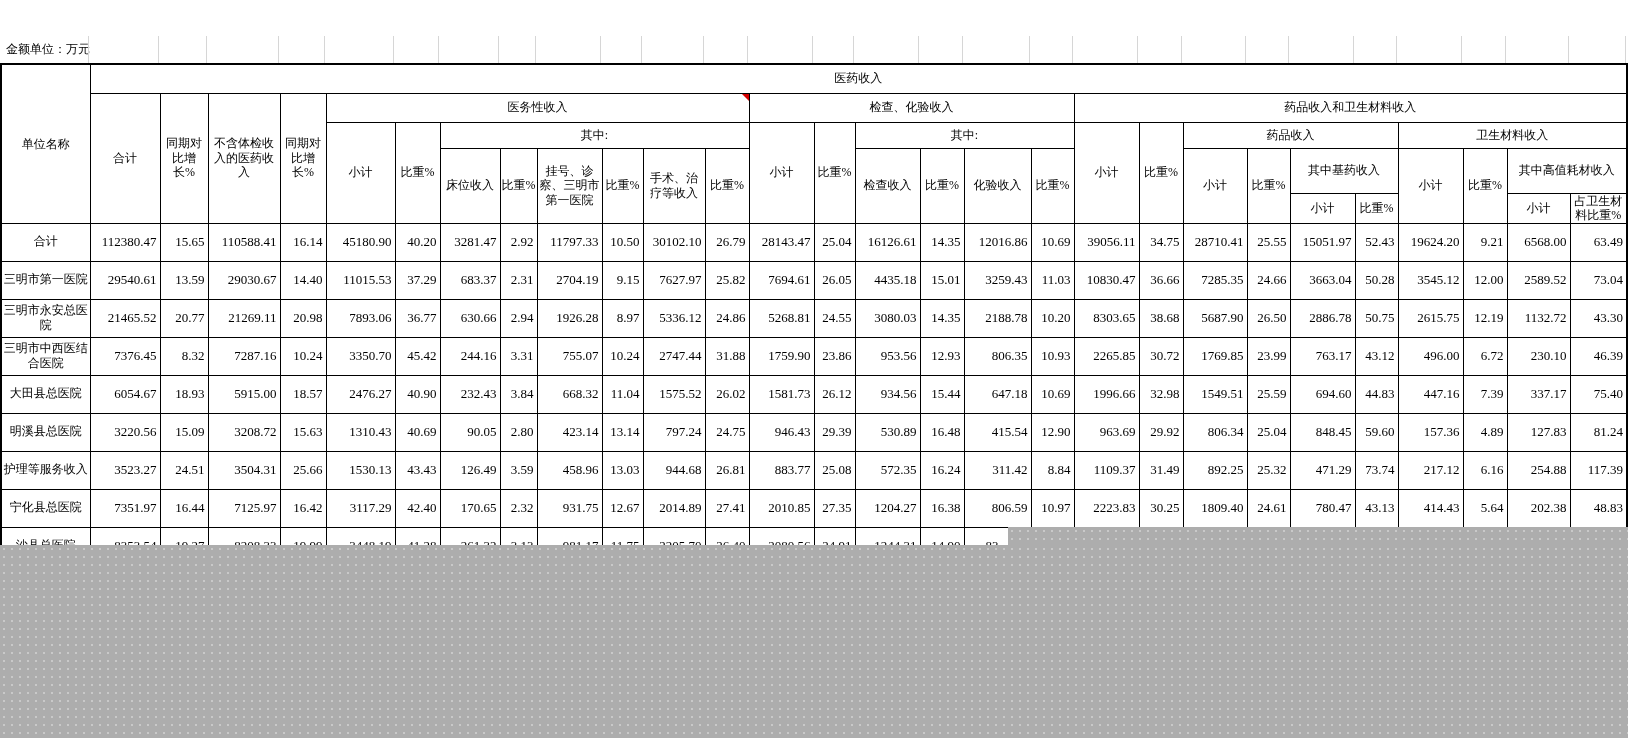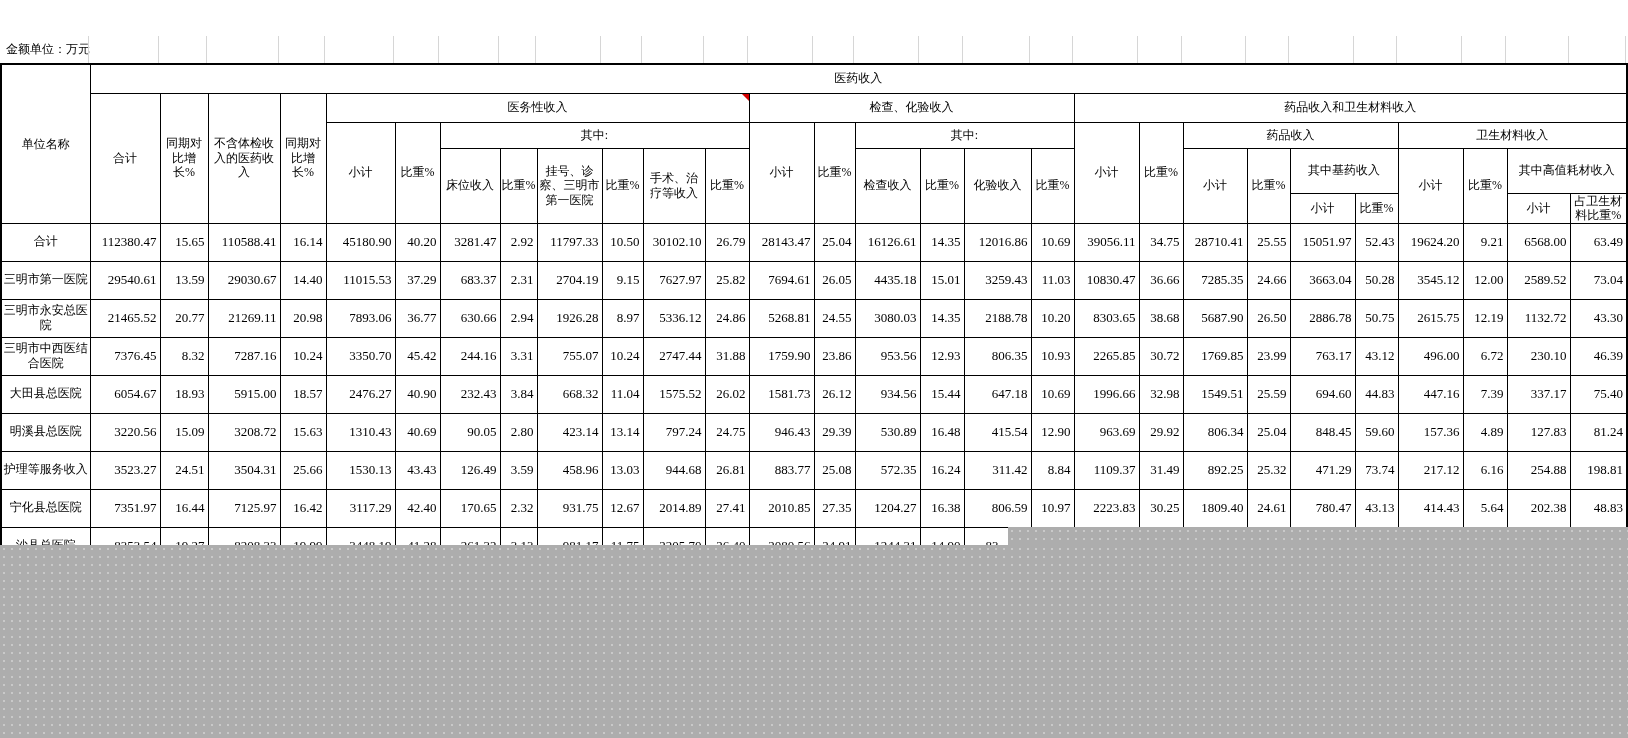--- a/index.html
+++ b/index.html
@@ -390,21 +390,21 @@
           <td class="num">8.84</td>
           <td class="num">1109.37</td>
           <td class="num">31.49</td>
           <td class="num">892.25</td>
           <td class="num">25.32</td>
           <td class="num">471.29</td>
           <td class="num">73.74</td>
           <td class="num">217.12</td>
           <td class="num">6.16</td>
           <td class="num">254.88</td>
-          <td class="num">198.81</td>
+          <td class="num">117.39</td>
         </tr>
         <tr>
           <td class="rowlabel">宁化县总医院</td>
           <td class="num">7351.97</td>
           <td class="num">16.44</td>
           <td class="num">7125.97</td>
           <td class="num">16.42</td>
           <td class="num">3117.29</td>
           <td class="num">42.40</td>
           <td class="num">170.65</td>

